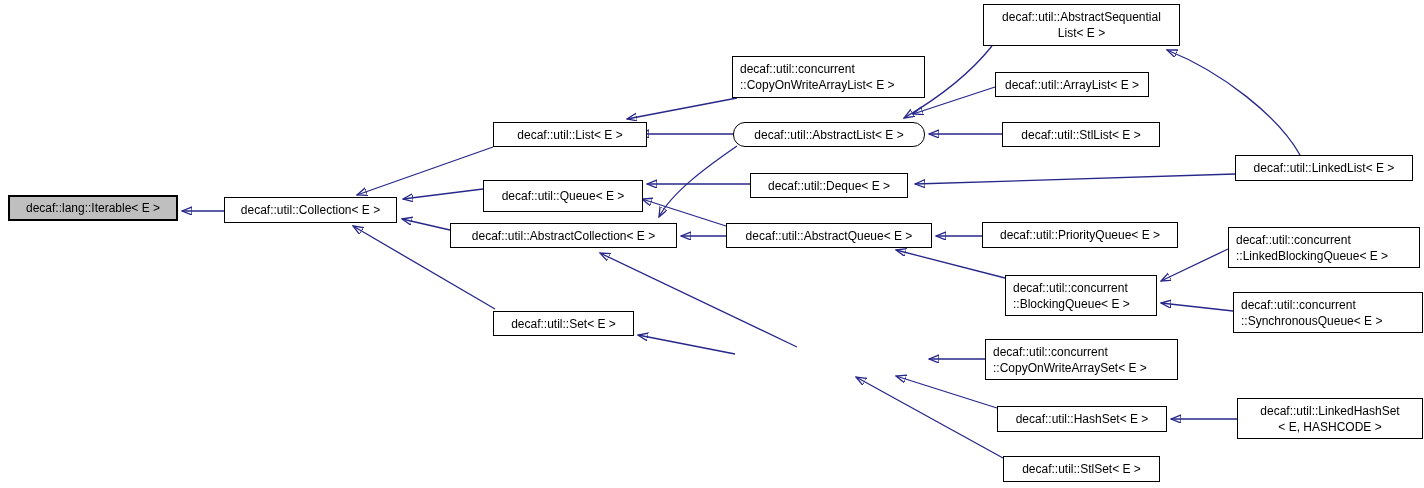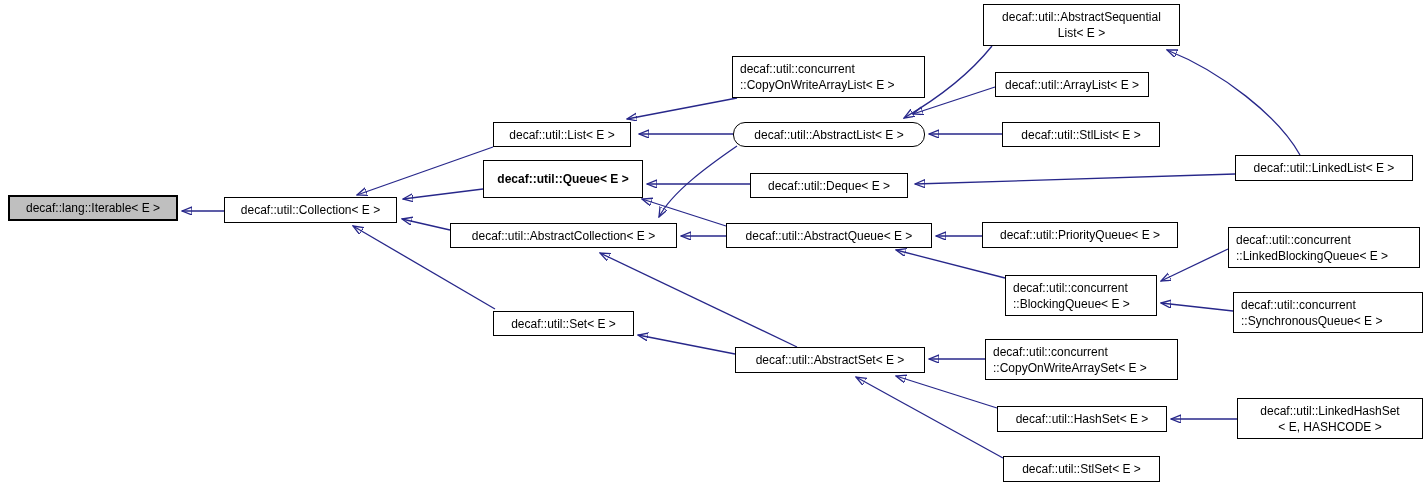--- a/index.html
+++ b/index.html
@@ -77,25 +77,25 @@
   </svg>
 
   <div class="node hl" style="left:8px; top:195px; width:170px; height:26px;">
     <span>decaf::lang::Iterable&lt; E &gt;</span>
   </div>
 
   <div class="node" style="left:224px; top:197px; width:173px; height:26px;">
     <span>decaf::util::Collection&lt; E &gt;</span>
   </div>
 
-  <div class="node" style="left:493px; top:122px; width:138px; height:25px;">
+  <div class="node" style="left:493px; top:122px; width:154px; height:25px;">
     <span>decaf::util::List&lt; E &gt;</span>
   </div>
 
-  <div class="node" style="left:483px; top:160px; width:160px; height:38px;font-weight:bold;">
+  <div class="node" style="left:483px; top:180px; width:160px; height:32px;">
     <span>decaf::util::Queue&lt; E &gt;</span>
   </div>
 
   <div class="node" style="left:450px; top:223px; width:227px; height:25px;">
     <span>decaf::util::AbstractCollection&lt; E &gt;</span>
   </div>
 
   <div class="node" style="left:493px; top:311px; width:141px; height:25px;">
     <span>decaf::util::Set&lt; E &gt;</span>
   </div>
@@ -146,23 +146,20 @@
   <div class="node left" style="left:1005px; top:275px; width:152px; height:41px;">
     <span>decaf::util::concurrent</span>
     <span>::BlockingQueue&lt; E &gt;</span>
   </div>
 
   <div class="node left" style="left:1233px; top:292px; width:190px; height:41px;">
     <span>decaf::util::concurrent</span>
     <span>::SynchronousQueue&lt; E &gt;</span>
   </div>
 
-  <div class="node" style="left:735px; top:347px; width:190px; height:26px;">
-    <span>decaf::util::AbstractSet&lt; E &gt;</span>
-  </div>
 
   <div class="node left" style="left:985px; top:339px; width:193px; height:41px;">
     <span>decaf::util::concurrent</span>
     <span>::CopyOnWriteArraySet&lt; E &gt;</span>
   </div>
 
   <div class="node" style="left:997px; top:406px; width:170px; height:26px;">
     <span>decaf::util::HashSet&lt; E &gt;</span>
   </div>
 

